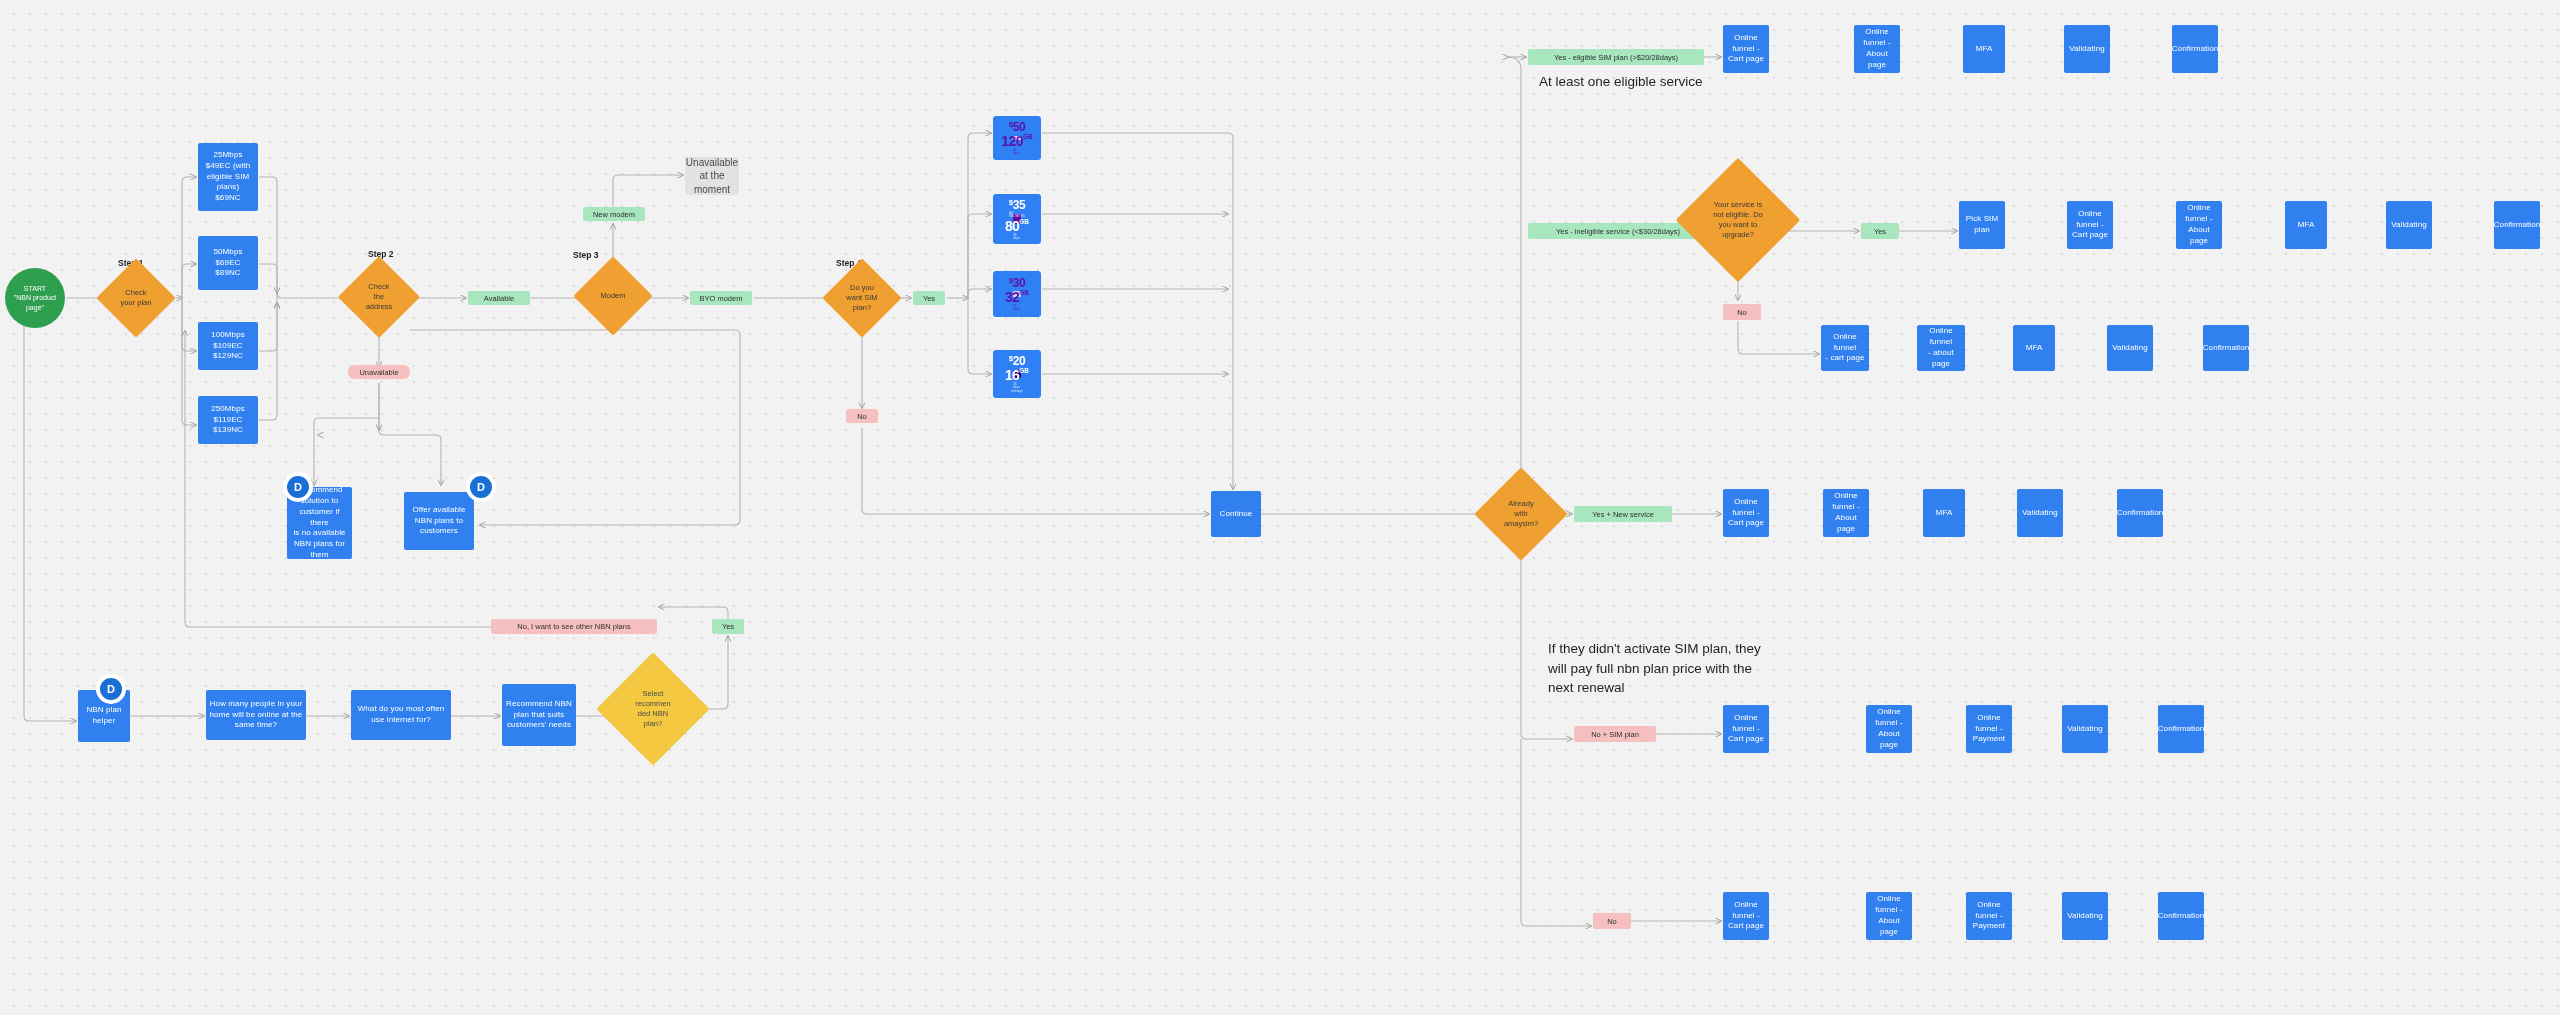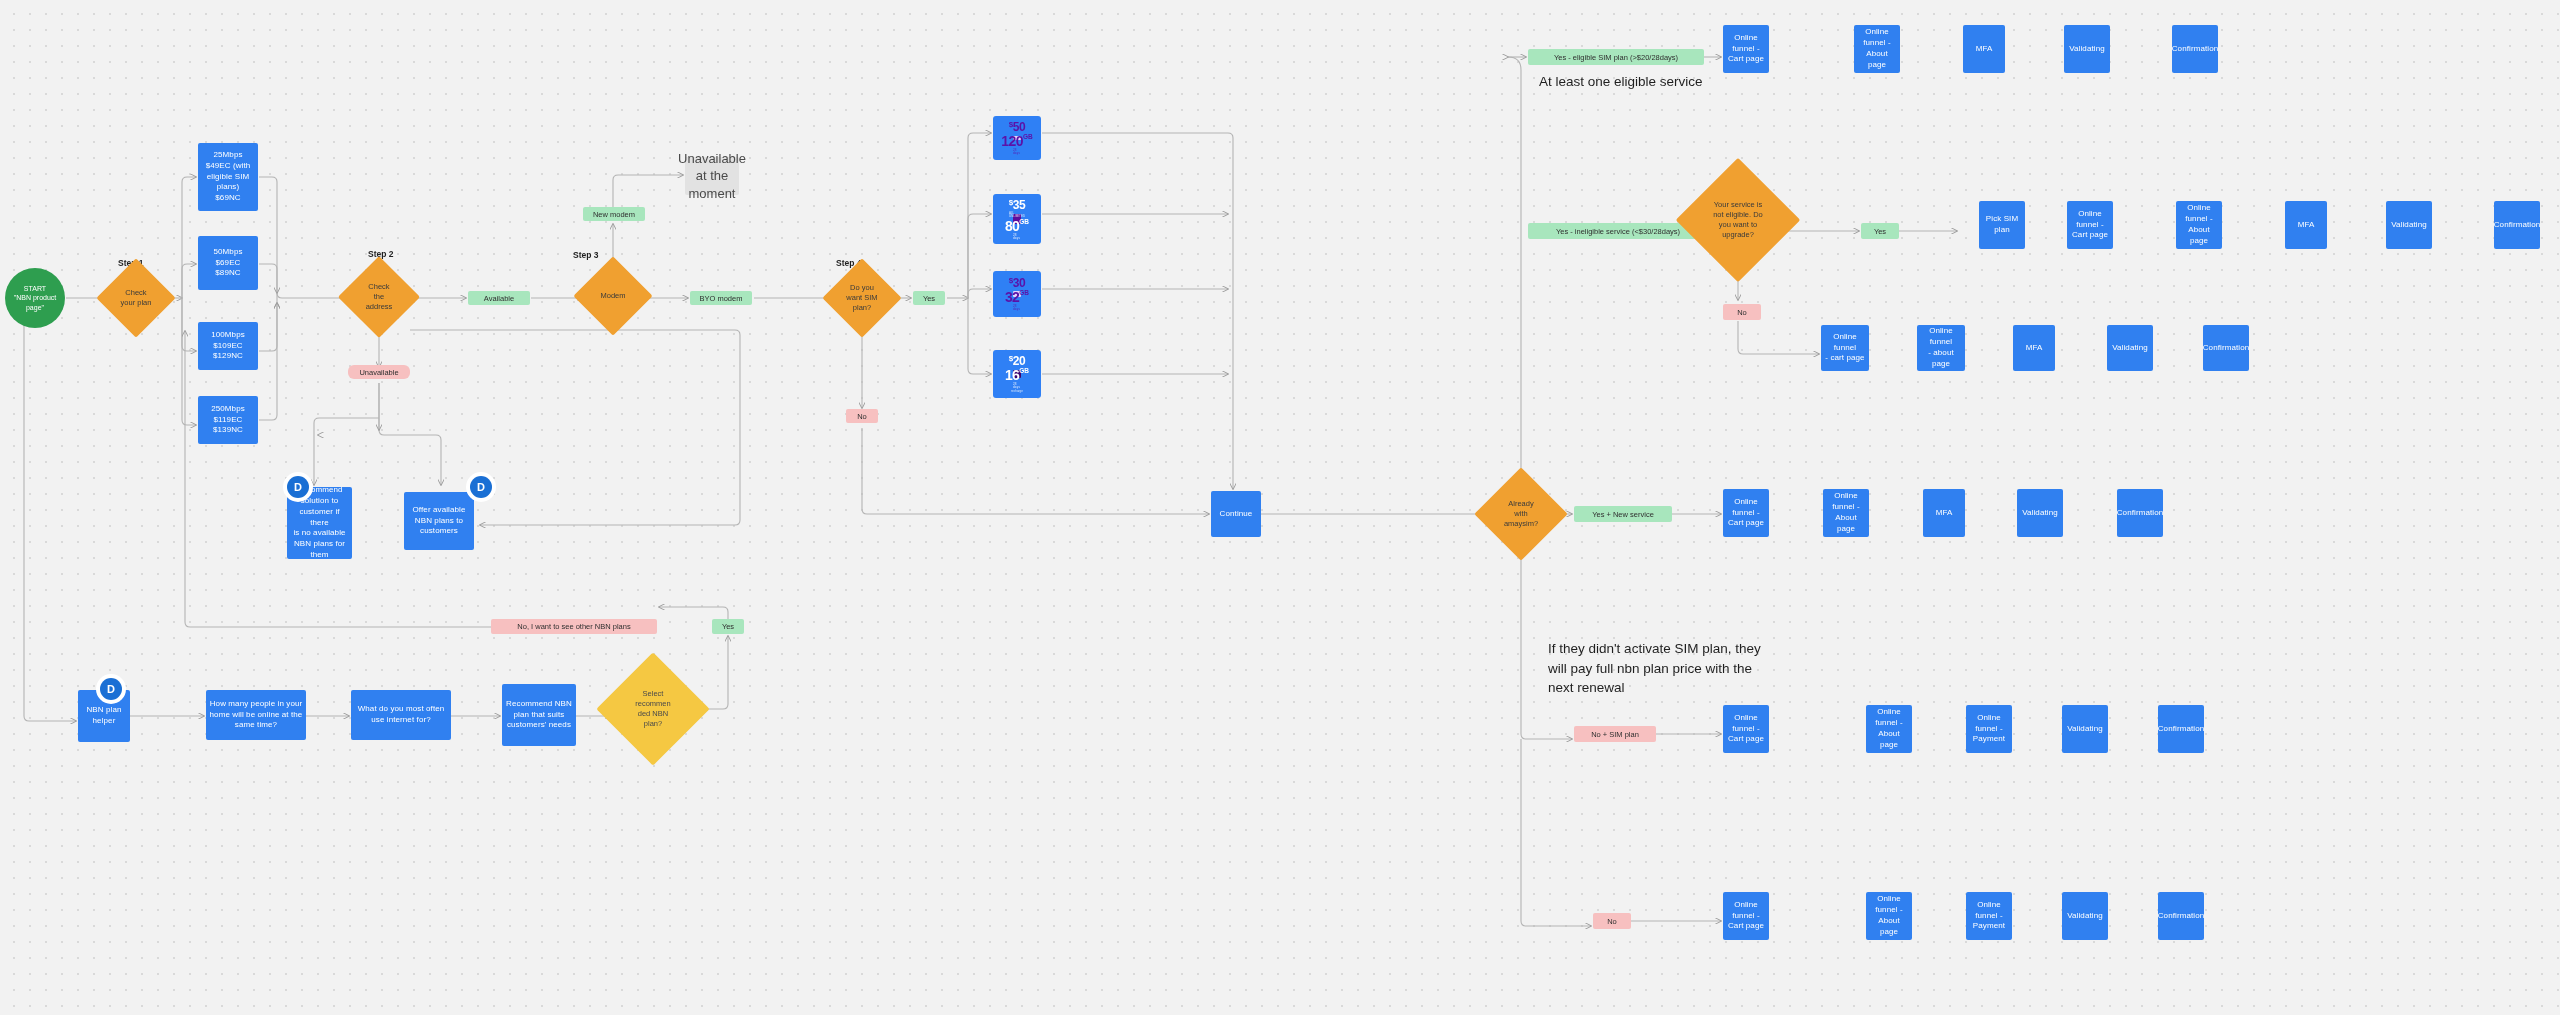--- a/index.html
+++ b/index.html
@@ -41,21 +41,21 @@
   }
   .diamond.yellow .dia-label{color:#4a4a4a;}
 
   
   .start{
     background:#2e9e4f;color:#ffffff;border-radius:50%;
     font-size:7px;line-height:1.3;
   }
 
   
-  .gray{background:#e2e2e2;color:#4a4a4a;border-radius:2px;font-size:13px;line-height:1.35;}
+  .gray{background:#e2e2e2;color:#4a4a4a;border-radius:2px;font-size:10px;line-height:1.35;}
 
   
   .lbl{
     position:absolute;box-sizing:border-box;display:flex;align-items:center;justify-content:center;
     font-size:7.5px;border-radius:2px;padding:1px 4px;white-space:nowrap;text-align:center;
   }
   .lbl.green{background:#a8e6bd;color:#2f2f2f;}
   .lbl.red{background:#f7c0c0;color:#2f2f2f;}
 
   
@@ -443,21 +443,21 @@
     <div>
         <div>Validating</div>
       </div>
   </div>
   <div class="node blue" style="left:2172px;top:25px;width:46px;height:48px;">
     <div>
         <div>Confirmation</div>
       </div>
   </div>
 
-  <div class="node blue" style="left:1959px;top:201px;width:46px;height:48px;margin-left:20px;">
+  <div class="node blue" style="left:1959px;top:201px;width:46px;height:48px;">
     <div>
         <div>Pick SIM plan</div>
       </div>
   </div>
   <div class="node blue" style="left:2067px;top:201px;width:46px;height:48px;">
     <div>
         <div>Online funnel -</div>
         <div>Cart page</div>
       </div>
   </div>

